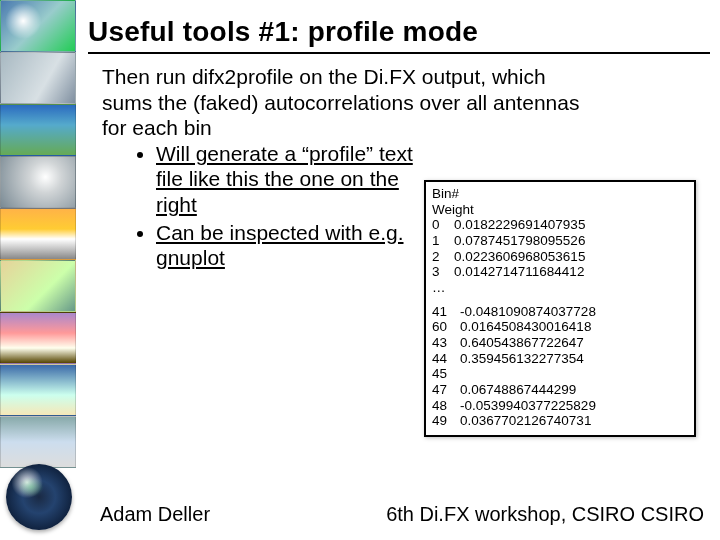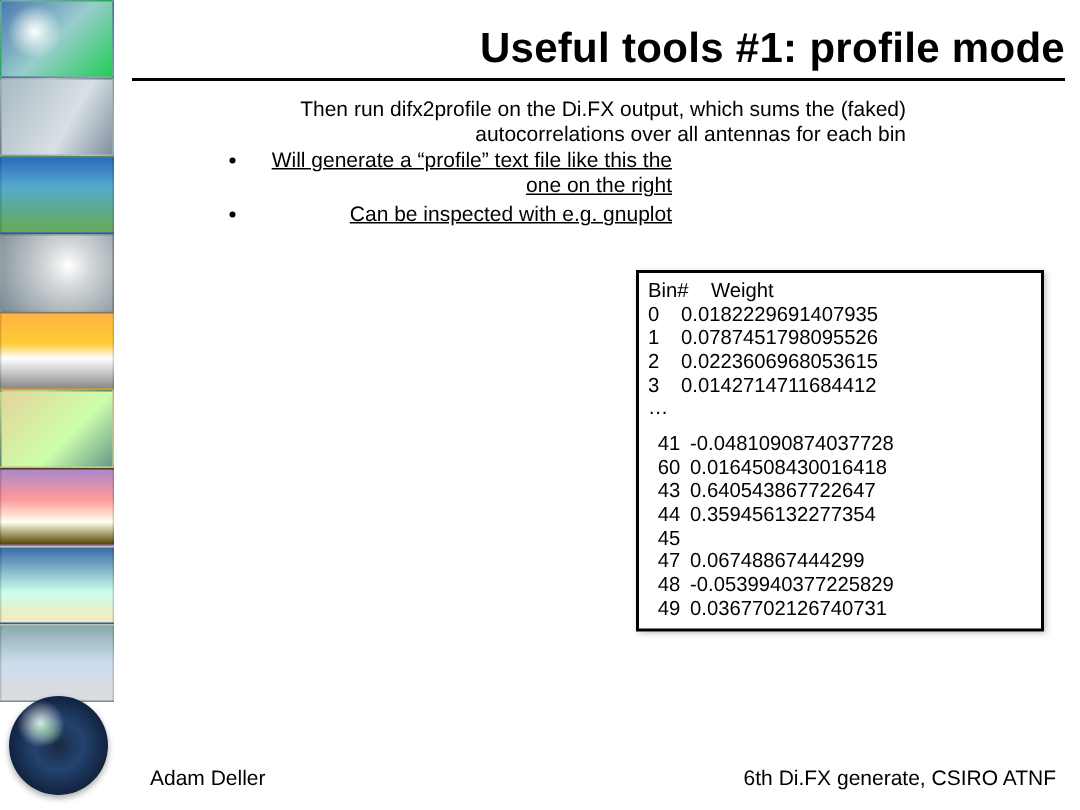--- a/index.html
+++ b/index.html
@@ -61,37 +61,36 @@
     background: radial-gradient(ellipse at center,#6d8 0%,rgba(0,0,0,0) 70%);
     border-radius:50%;
     opacity:0.4;
   }
 
   .content {
     position: absolute;
     left: 88px;
     top: 6px;
     right: 10px;
-    text-align: right;
   }
   h1.title {
     margin: 10px 0 0 0;
     font-size: 28px;
     font-weight: bold;
     letter-spacing: 0.2px;
   }
   hr.rule {
     margin: 4px 0 10px 0;
     border: 0;
     border-top: 2px solid #000;
   }
   .body {
-    margin-left: 26px;
+    margin-left: 14px;
     margin-right: 0;
-    font-size: 14px;
+    font-size: 21px;
     line-height: 1.22;
   }
   .para {
     max-width: 490px;
   }
   .bullets {
     list-style: disc;
     padding: 0 0 0 54px;
     margin: 0;
     text-decoration: underline;
@@ -109,29 +108,30 @@
     border: 2px solid #000;
     padding: 4px 6px 6px 6px;
     font-family: Verdana, Arial, sans-serif;
     font-size: 13.5px;
     line-height: 1.16;
     z-index: 5;
     box-shadow: 1px 1px 4px rgba(0,0,0,0.25);
   }
   .profile-box .hdr {
     display: flex;
+    flex-direction: column;
   }
   .profile-box .hdr .c1 { width: 42px; }
   .profile-box .row { display: flex; }
   .profile-box .row .c1 { width: 22px; text-align: left; }
-  .profile-box .row2 .c1 { width: 28px; text-align: center; }
+  .profile-box .row2 .c1 { width: 28px; text-align: left; }
   .footer-left, .footer-right {
     position: absolute;
     bottom: 14px;
-    font-size: 14px;
+    font-size: 20px;
   }
   .footer-left { left: 100px; }
   .footer-right { right: 16px; }
 </style>
 </head>
 <body>
 
 <div class="sidebar">
   <div class="thumb t0"></div>
   <div class="thumb t1"></div>
@@ -210,13 +210,13 @@
       <span class="c1">48</span>
       <span>-0.0539940377225829</span>
     </div>
   <div class="row row2">
       <span class="c1">49</span>
       <span>0.0367702126740731</span>
     </div>
 </div>
 
 <div class="footer-left">Adam Deller</div>
-<div class="footer-right">6th Di.FX generate, CSIRO ATNF</div>
+<div class="footer-right">6th Di.FX workshop, CSIRO CSIRO</div>
 
 </body></html>

